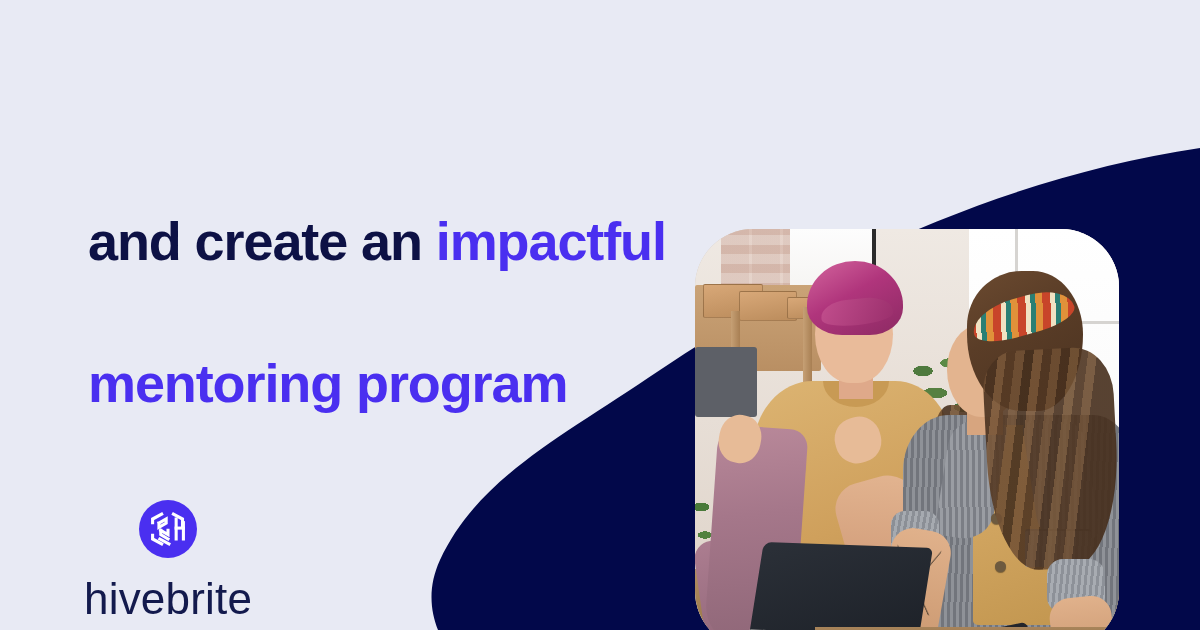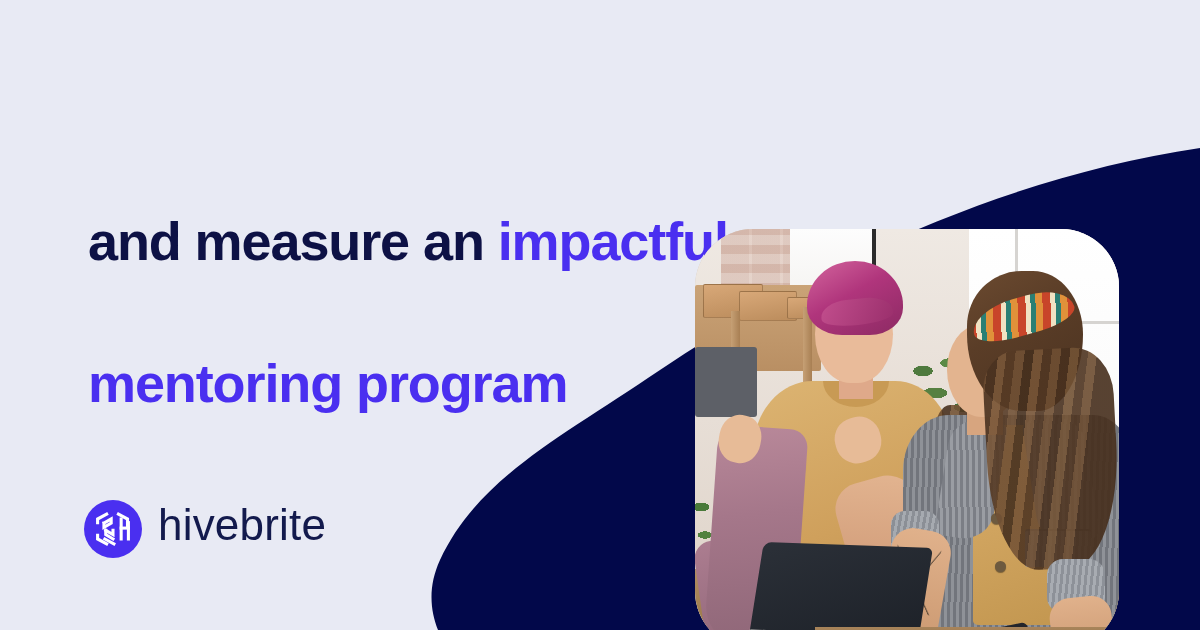--- a/index.html
+++ b/index.html
@@ -317,21 +317,21 @@
   }
   .rail {
     position:absolute; left:206px; top:300px; width:6px; height:140px;
     background:#2d2f33;
   }
 
   
   #logo {
     position:absolute;
     left:84px; top:500px;
-    display:flex; gap:16px;
+    display:flex; align-items:center; gap:16px;flex-direction:column;
   }
   #logo-mark { width:58px; height:58px; display:block; }
   #logo-text {
     font-size:44px;
     font-weight:400;
     letter-spacing:0.2px;
     color:#131A4D;
   }
 </style>
 </head>
@@ -342,21 +342,21 @@
   <svg id="blob-layer" viewBox="0 0 1200 630" preserveAspectRatio="none" aria-hidden="true">
     <path d="M1200,148
              C1010,176 820,262 660,370
              C560,438 478,478 440,560
              C428,586 430,610 438,630
              L1200,630 Z" fill="#02084A"></path>
   </svg>
 
   <h1 id="headline">
     <span class="hl-line">
-      <span>and measure an </span><span class="accent">impactful</span>
+      <span>and create an </span><span class="accent">impactful</span>
     </span>
     <span class="hl-line accent">mentoring program</span>
   </h1>
 
   <div id="photo-card">
     <div class="scene">
       <div class="room-wall"></div>
       <div class="brick"></div>
       <div class="window-mid"></div>
       <div class="window-right"></div>

